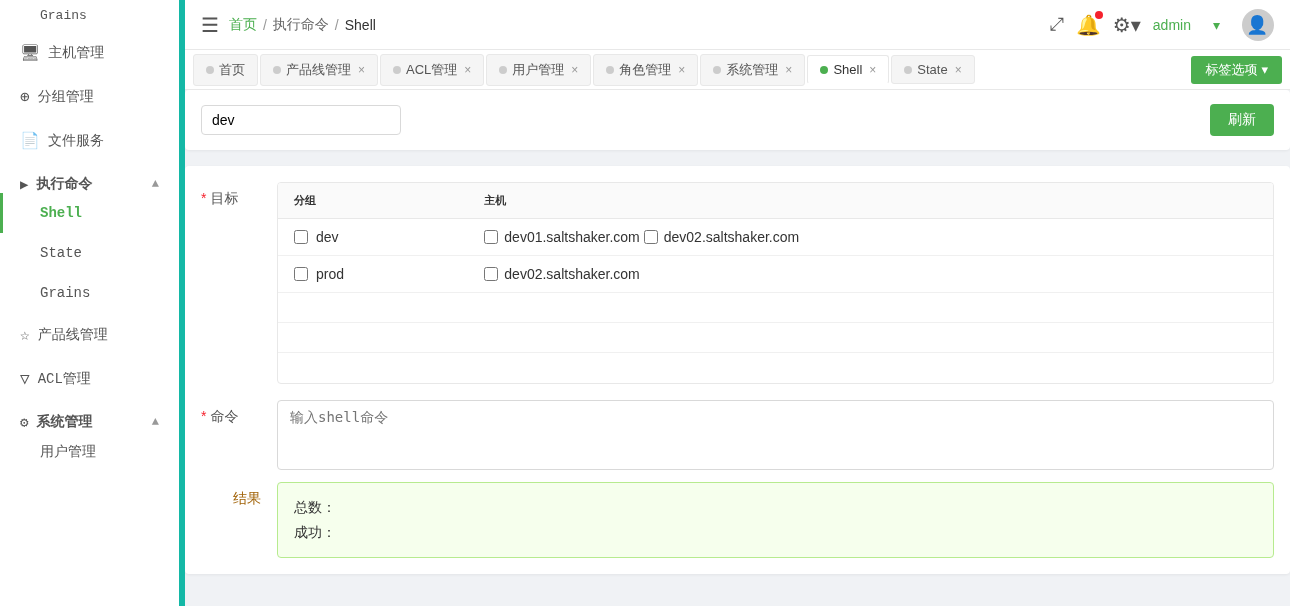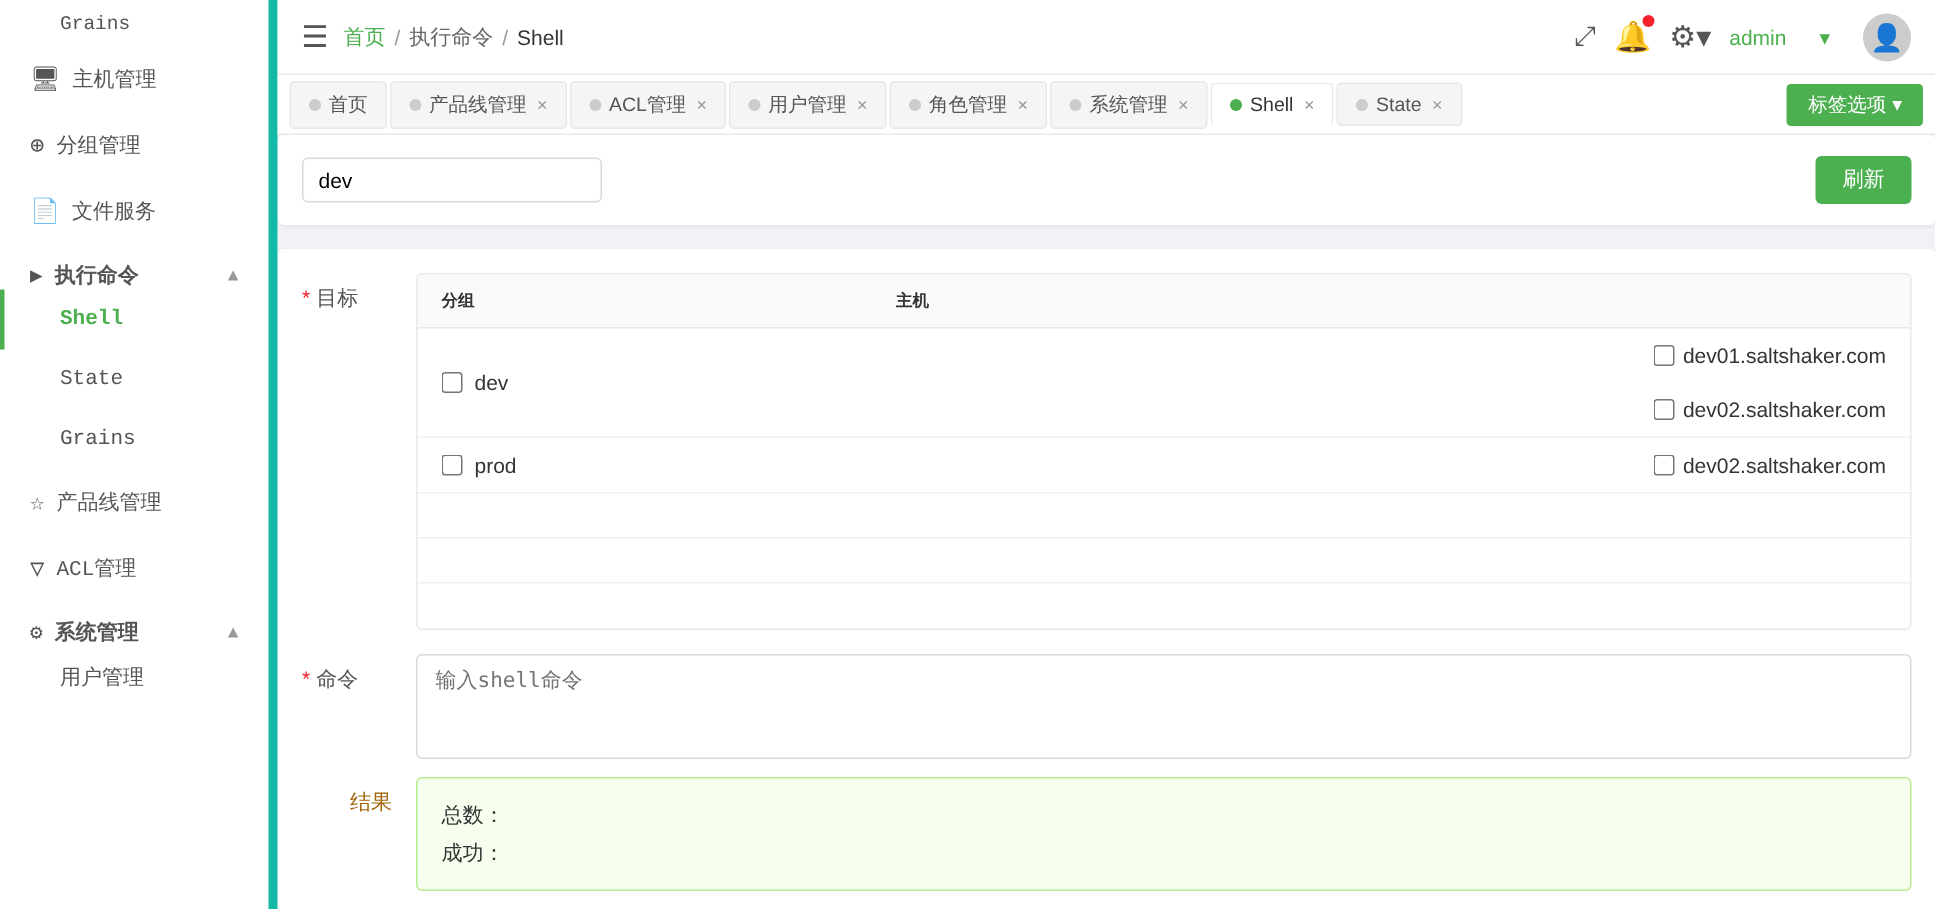--- a/index.html
+++ b/index.html
@@ -191,21 +191,21 @@
       font-size: 11px;
     }
     .target-table td {
       padding: 10px 16px;
       border-bottom: 1px solid #f0f0f0;
       font-size: 14px;
       vertical-align: middle;
     }
     .target-table tr:last-child td { border-bottom: none; }
     .checkbox-group { display: flex; align-items: center; gap: 8px; }
-    .host-group { display: flex; align-items: flex-end; gap: 20px; flex-wrap: wrap; flex-direction: column; }
+    .host-group { display: flex; align-items: center; gap: 4px; flex-wrap: wrap; }
     .host-item { display: flex; align-items: center; gap: 6px; }
     input[type="checkbox"] { width: 14px; height: 14px; cursor: pointer; }
 
     
     .command-section {
       display: flex;
       gap: 16px;
       margin-bottom: 12px;
       align-items: flex-start;
     }

